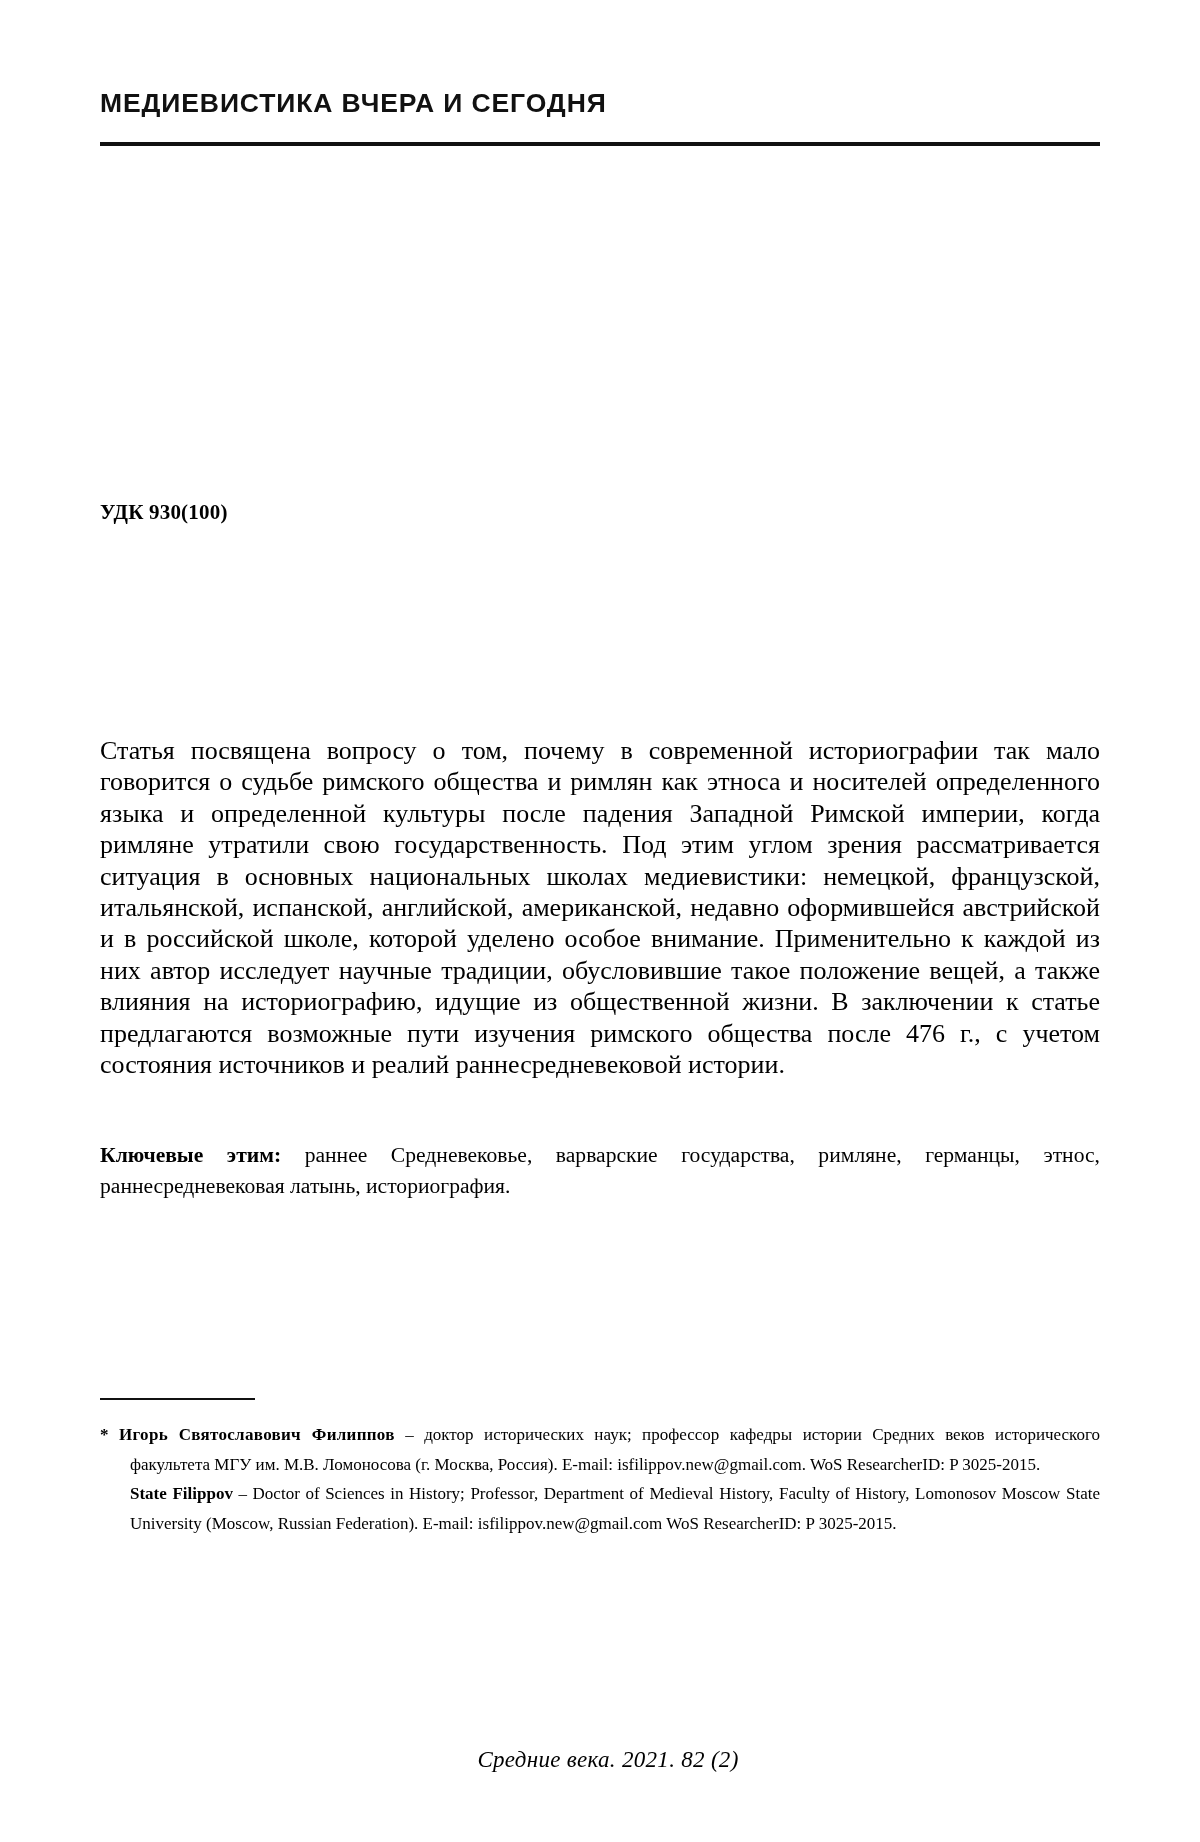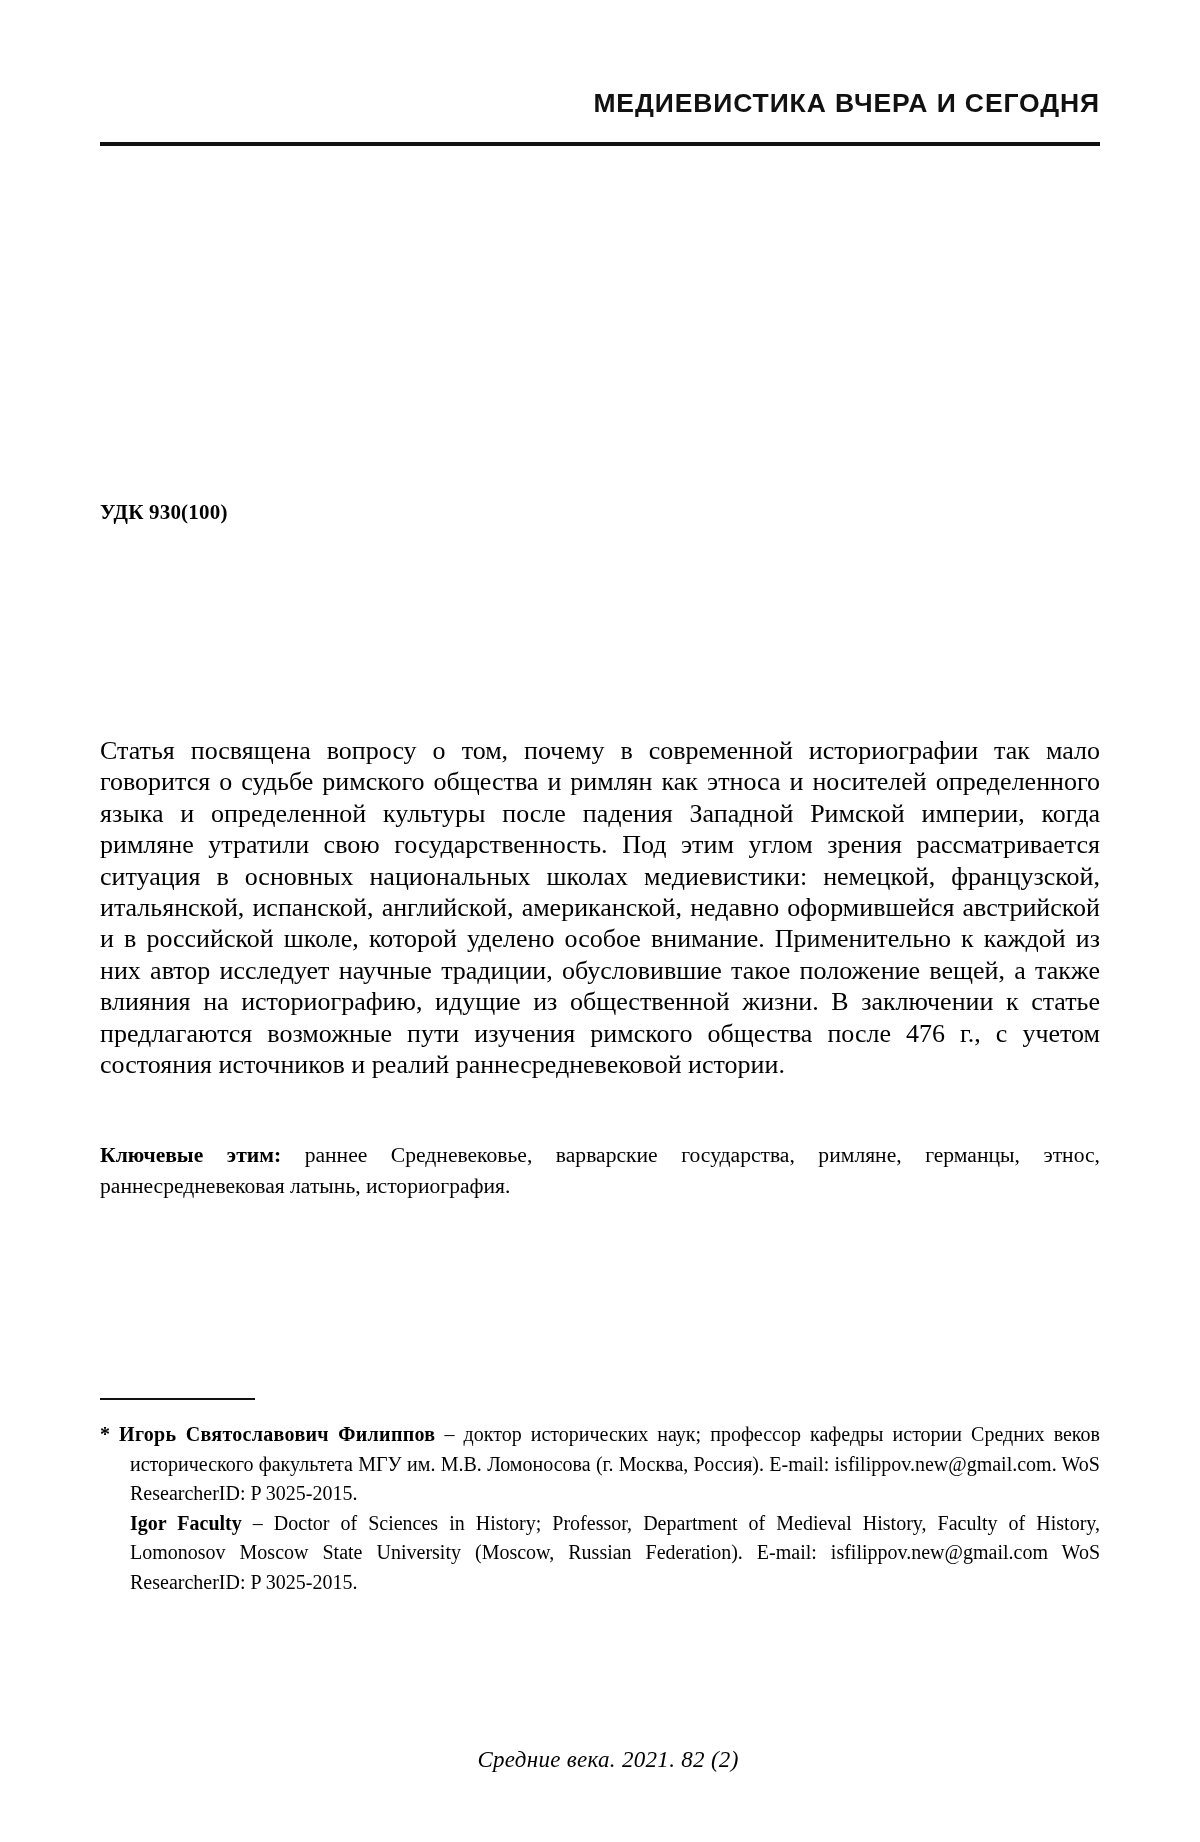--- a/index.html
+++ b/index.html
@@ -21,21 +21,21 @@
     width: 1200px;
     height: 1842px;
   }
 
   
   .running-head-wrap {
     position: absolute;
     left: 100px;
     top: 88px;
     width: 1000px;
-    text-align: right;
+    text-align: left;
   }
   .running-head {
     font-family: "Liberation Sans", sans-serif;
     font-weight: bold;
     font-size: 26.5px;
     letter-spacing: 0.9px;
     color: #111;
   }
   .rule-top {
     position: absolute;
@@ -135,21 +135,21 @@
     height: 2px;
     background: #111;
   }
 
   
   .footnote {
     position: absolute;
     left: 100px;
     top: 1420px;
     width: 1000px;
-    font-size: 20px;
+    font-size: 17px;
     line-height: 29.5px;
   }
   .footnote p {
     margin: 0;
     text-align: justify;
     text-indent: 0;
   }
   .footnote .fn-ru {
     padding-left: 30px;
     text-indent: -30px;
@@ -201,20 +201,20 @@
   <div class="keywords">
     <b>Ключевые этим:</b>
     <span>раннее Средневековье, варварские государства, римляне, германцы, этнос, раннесредневековая латынь, историография.</span>
   </div>
 
 
   <div class="rule-footnote"></div>
 
   <div class="footnote">
     <p class="fn-ru"><span class="fn-star">*</span> <b class="fn-ru-name">Игорь Святославович Филиппов</b><span> – доктор исторических наук; профессор кафедры истории Средних веков исторического факультета МГУ им. М.В. Ломоносова (г. Москва, Россия). E-mail: isfilippov.new@gmail.com. WoS ResearcherID: P 3025-2015.</span></p>
-    <p class="fn-en"><b>Igor Faculty</b><span> – Doctor of Sciences in History; Professor, Department of Medieval History, Faculty of History, Lomonosov Moscow State University (Moscow, Russian Federation). E-mail: isfilippov.new@gmail.com   WoS ResearcherID: P 3025-2015.</span></p>
+    <p class="fn-en"><b>State Filippov</b><span> – Doctor of Sciences in History; Professor, Department of Medieval History, Faculty of History, Lomonosov Moscow State University (Moscow, Russian Federation). E-mail: isfilippov.new@gmail.com   WoS ResearcherID: P 3025-2015.</span></p>
   </div>
 
   <div class="footer-wrap">
     <div class="footer">Средние века. 2021. 82 (2)</div>
   </div>
 
 </div>
 
 </body></html>

